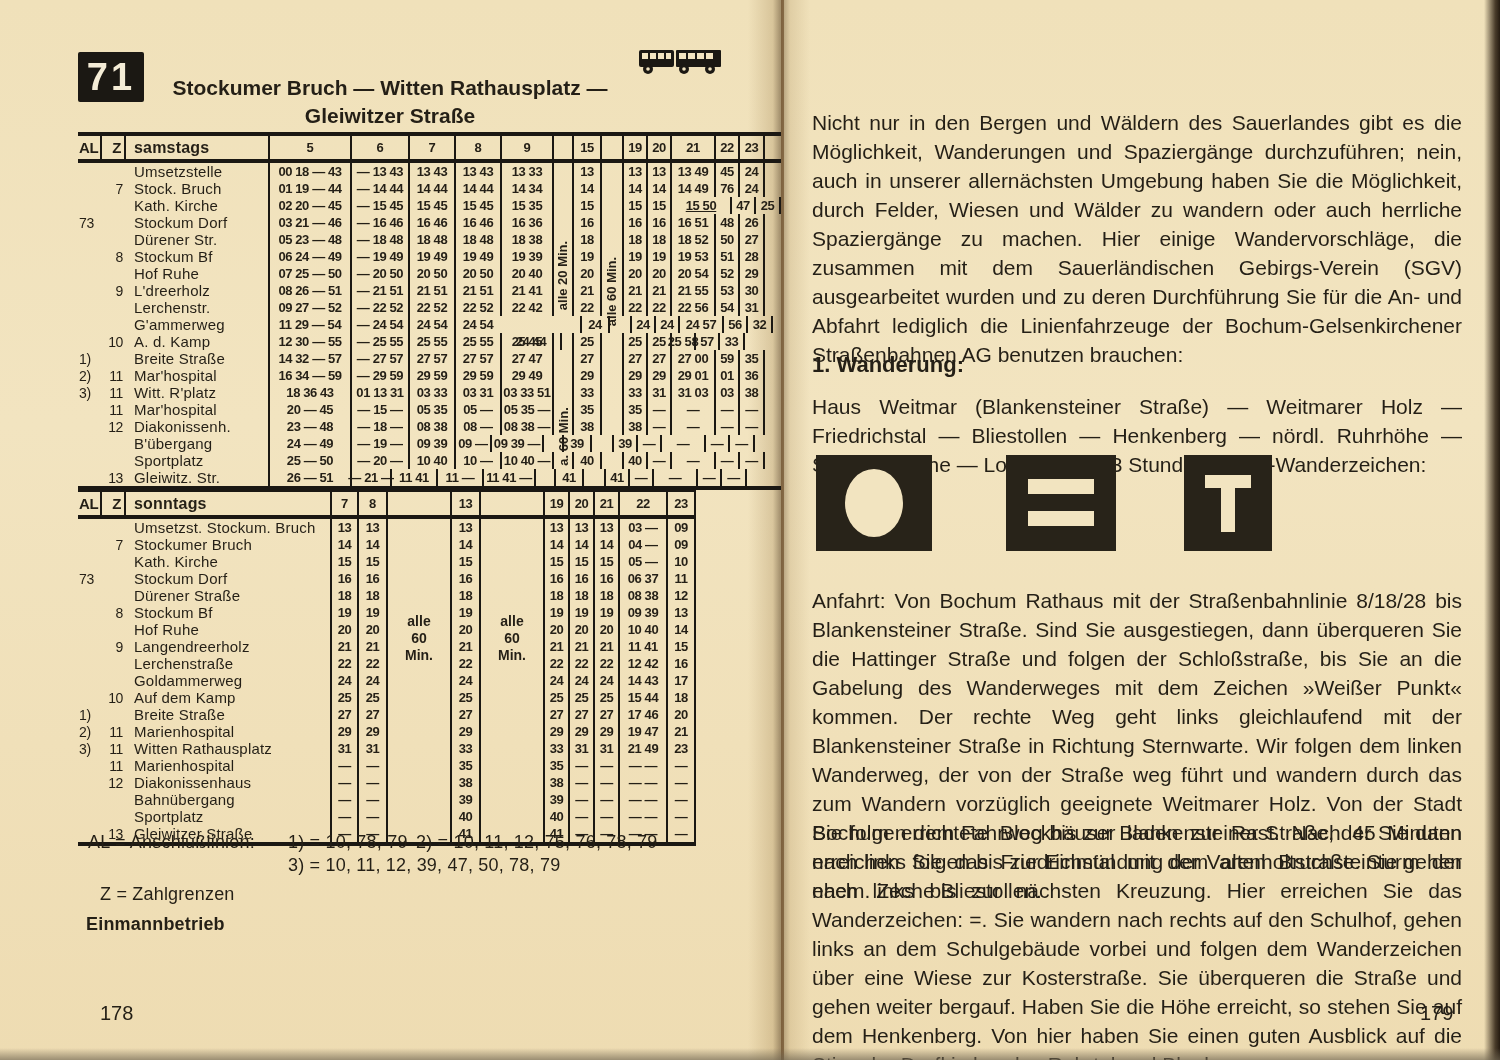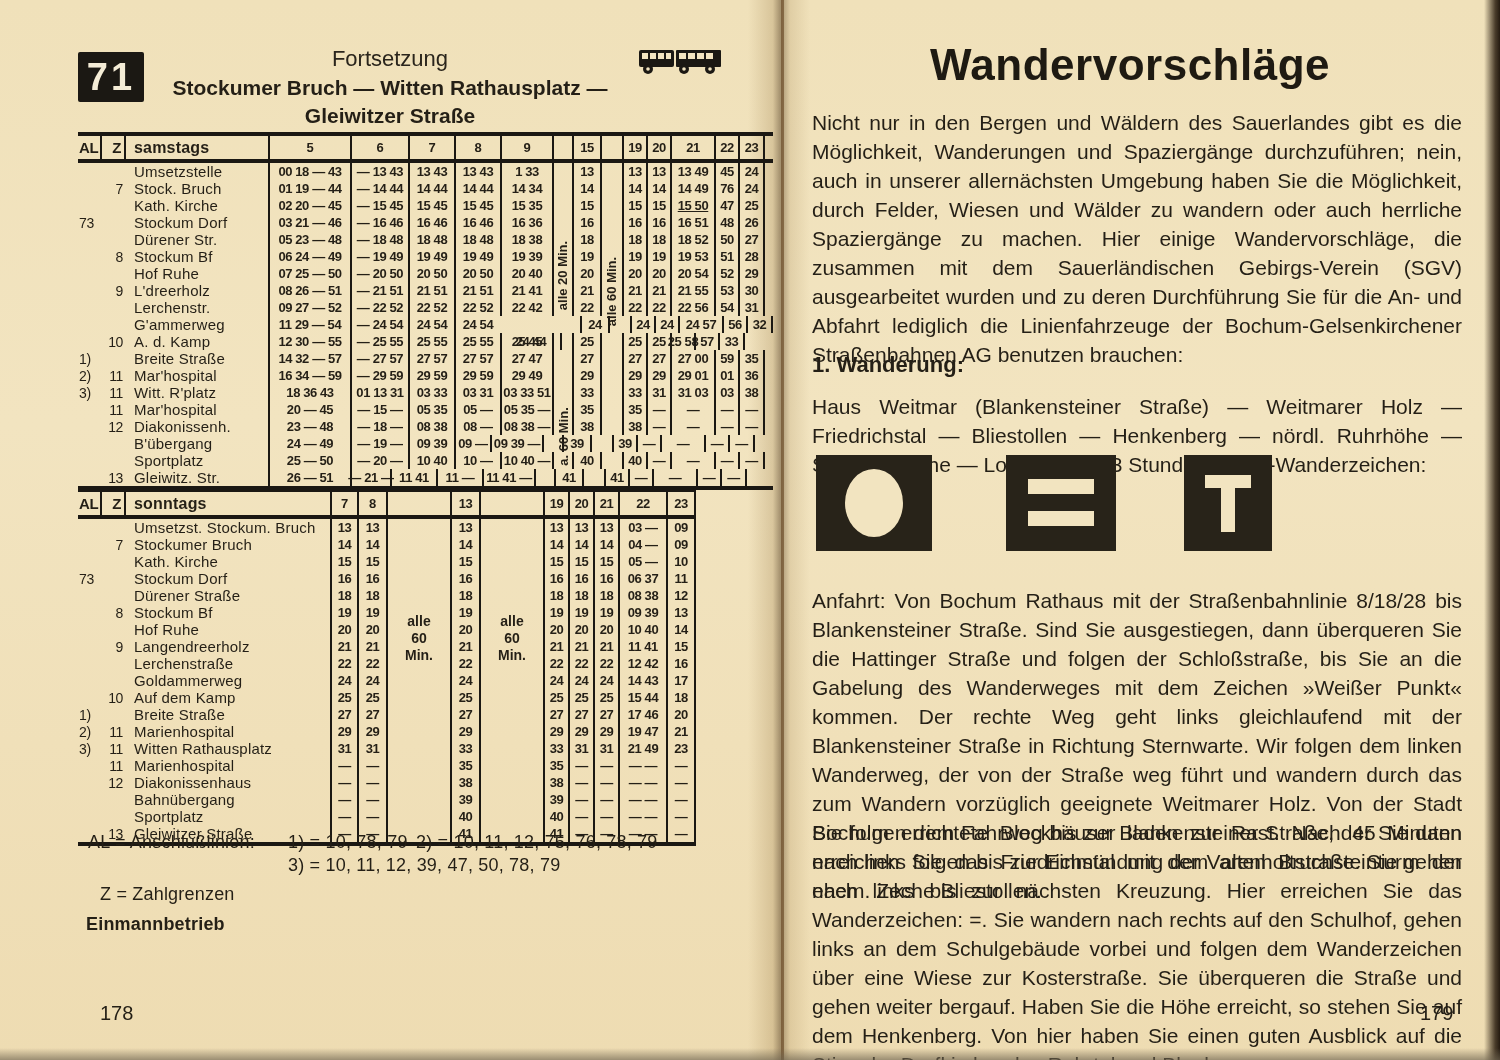--- a/index.html
+++ b/index.html
@@ -70,21 +70,20 @@
 </style>
 </head>
 <body>
 
 <div id="book">
   <div id="gutter"></div>
   <div id="gutter-line"></div>
 
   <div class="page" id="page-left">
     <div class="line-badge">71</div>
-    <div class="fortsetzung">Fortsetzung</div>
     <div class="bus">
       <svg width="84" height="34" viewBox="0 0 84 34">
         <rect x="1" y="6" width="35" height="17" rx="2" fill="#1b1813"></rect>
         <rect x="38" y="6" width="45" height="17" rx="1" fill="#1b1813"></rect>
         <rect x="4" y="9" width="6" height="6" fill="#f2e4c0"></rect>
         <rect x="12" y="9" width="6" height="6" fill="#f2e4c0"></rect>
         <rect x="20" y="9" width="6" height="6" fill="#f2e4c0"></rect>
         <rect x="28" y="9" width="5" height="6" fill="#f2e4c0"></rect>
         <rect x="41" y="9" width="7" height="6" fill="#f2e4c0"></rect>
         <rect x="50" y="9" width="7" height="6" fill="#f2e4c0"></rect>
@@ -122,21 +121,21 @@
         </div>
         <div class="tbody">
           <div class="trow">
             <span class="c al" style="width: 24px;"></span>
             <span class="c z" style="width: 24px;"></span>
             <span class="c name" style="width: 142px;">Umsetzstelle</span>
             <span class="c bl" style="width: 82px;">00 18 — 43</span>
             <span class="c bl" style="width: 58px;">— 13 43</span>
             <span class="c bl" style="width: 46px;">13 43</span>
             <span class="c bl" style="width: 46px;">13 43</span>
-            <span class="c bl br" style="width: 54px;">1 33</span>
+            <span class="c bl br" style="width: 54px;">13 33</span>
             <span class="c " style="width: 18px;"></span>
             <span class="c bl br" style="width: 30px;">13</span>
             <span class="c " style="width: 20px;"></span>
             <span class="c bl" style="width: 24px;">13</span>
             <span class="c bl" style="width: 24px;">13</span>
             <span class="c bl" style="width: 44px;">13 49</span>
             <span class="c bl" style="width: 24px;">45</span>
             <span class="c bl br" style="width: 27px;">24</span>
           </div>
           <div class="trow">
@@ -164,21 +163,21 @@
             <span class="c bl" style="width: 82px;">02 20 — 45</span>
             <span class="c bl" style="width: 58px;">— 15 45</span>
             <span class="c bl" style="width: 46px;">15 45</span>
             <span class="c bl" style="width: 46px;">15 45</span>
             <span class="c bl br" style="width: 54px;">15 35</span>
             <span class="c " style="width: 18px;"></span>
             <span class="c bl br" style="width: 30px;">15</span>
             <span class="c " style="width: 20px;"></span>
             <span class="c bl" style="width: 24px;">15</span>
             <span class="c bl" style="width: 24px;">15</span>
-            <span class="c bl" style="width: 44px; text-decoration: underline;">15 50</span>
+            <span class="c bl" style="width: 60px; text-decoration: underline;">15 50</span>
             <span class="c bl" style="width: 24px;">47</span>
             <span class="c bl br" style="width: 27px;">25</span>
           </div>
           <div class="trow">
             <span class="c al" style="width: 24px;">73</span>
             <span class="c z" style="width: 24px;"></span>
             <span class="c name" style="width: 142px;">Stockum Dorf</span>
             <span class="c bl" style="width: 82px;">03 21 — 46</span>
             <span class="c bl" style="width: 58px;">— 16 46</span>
             <span class="c bl" style="width: 46px;">16 46</span>
@@ -793,21 +792,20 @@
     <div class="legend-line" style="left:228px;top:832px;">1) = 10, 78, 79</div>
     <div class="legend-line" style="left:356px;top:832px;">2) = 10, 11, 12, 75, 76, 78, 79</div>
     <div class="legend-line" style="left:228px;top:855px;">3) = 10, 11, 12, 39, 47, 50, 78, 79</div>
     <div class="legend-line" style="left:40px;top:884px;">Z = Zahlgrenzen</div>
     <div class="legend-line bold" style="left:26px;top:914px;">Einmannbetrieb</div>
 
     <div class="pagenum" style="left:40px;top:1002px;">178</div>
   </div>
 
   <div class="page" id="page-right">
-    <div class="wander-title">Wandervorschläge</div>
     <div class="para" style="top:108px;">Nicht nur in den Bergen und Wäldern des Sauerlandes gibt es die Möglichkeit, Wanderungen und Spaziergänge durchzuführen; nein, auch in unserer allernächsten Umgebung haben Sie die Möglichkeit, durch Felder, Wiesen und Wälder zu wandern oder auch herrliche Spaziergänge zu machen. Hier einige Wandervorschläge, die zusammen mit dem Sauerländischen Gebirgs-Verein (SGV) ausgearbeitet wurden und zu deren Durchführung Sie für die An- und Abfahrt lediglich die Linienfahrzeuge der Bochum-Gelsenkirchener Straßenbahnen AG benutzen brauchen:</div>
     <div class="subhead" style="top:352px;">1. Wanderung:</div>
     <div class="para" style="top:392px;">Haus Weitmar (Blankensteiner Straße) — Weitmarer Holz — Friedrichstal — Bliestollen — Henkenberg — nördl. Ruhrhöhe — Stiepel Frische — Lottental (ca. 3 Stunden). SGV-Wanderzeichen:</div>
 
     <div class="symbols">
       <div class="sym" style="left:4px;width:116px;">
         <div class="circle"></div>
       </div>
       <div class="sym" style="left:194px;width:110px;">
         <div class="bar b1"></div>

